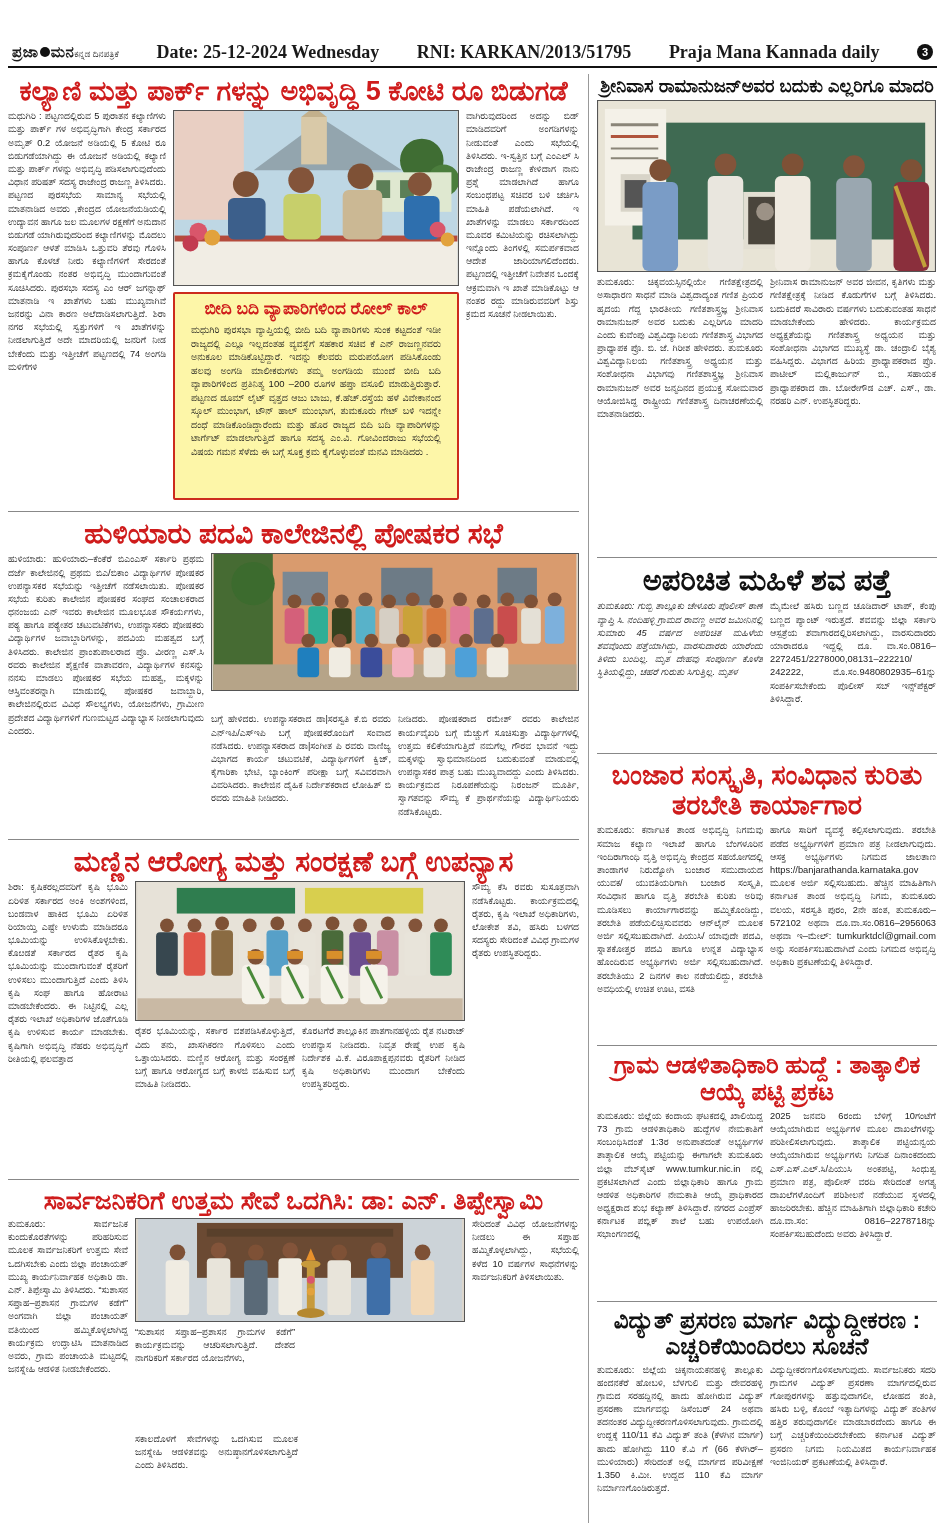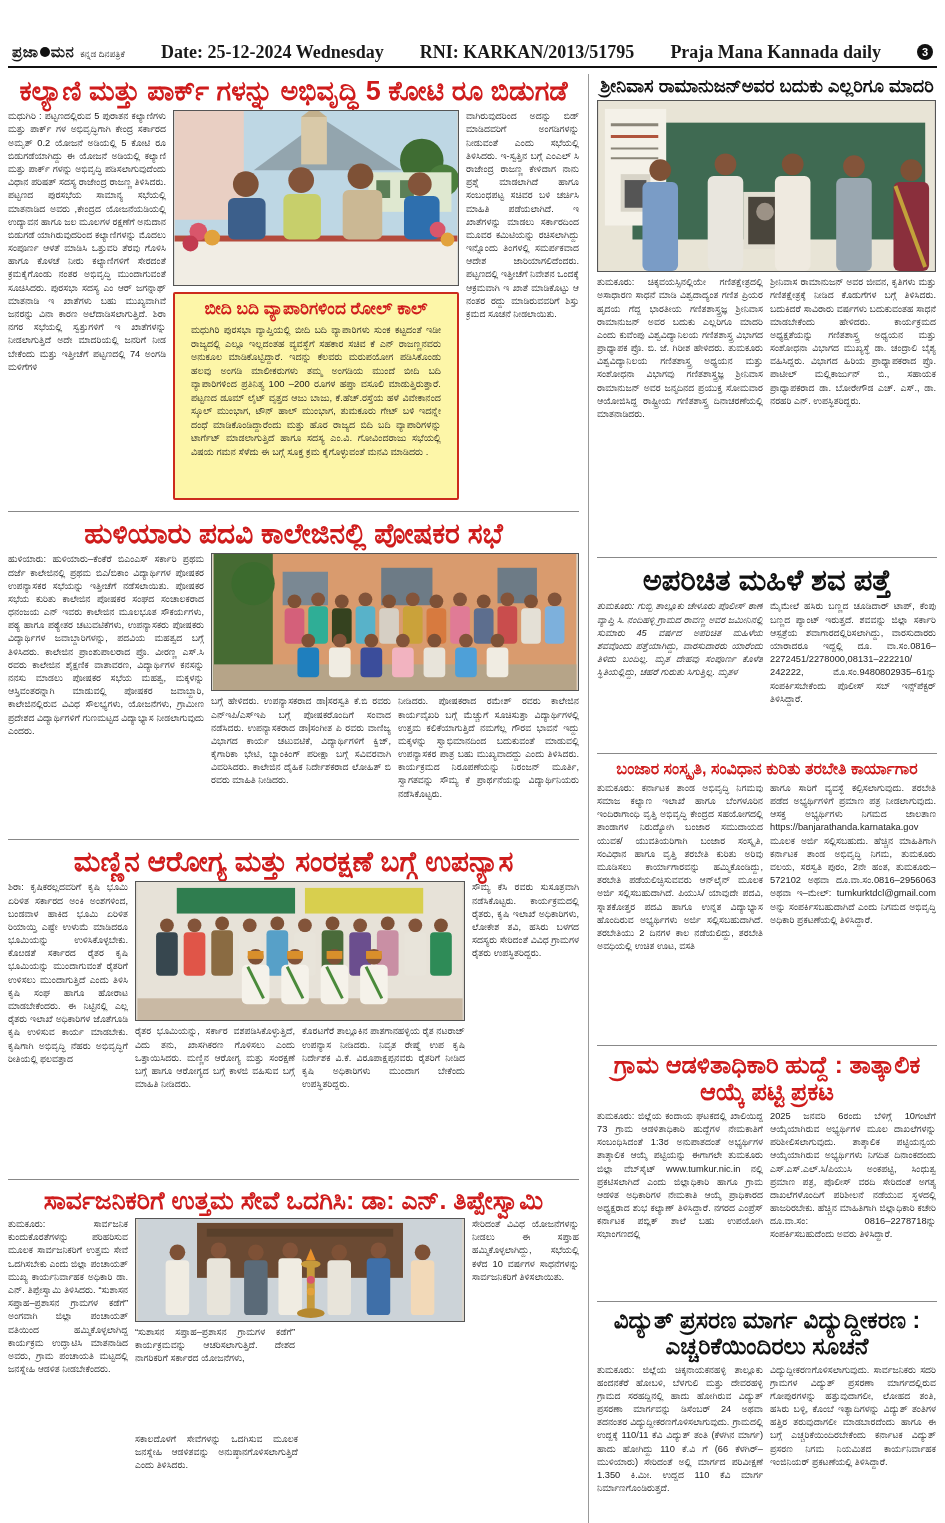--- a/index.html
+++ b/index.html
@@ -9,21 +9,21 @@
     font-family:"Liberation Sans","DejaVu Sans",sans-serif;
     color:#1a1a1a; overflow:hidden;
   }
   .page { position:absolute; top:40px; left:8px; width:929px; }
 
   
   .masthead {
     display:flex; align-items:center; justify-content:space-between;
     border-bottom:2px solid #111; padding:3px 4px 5px 4px; height:28px;
   }
-  .logo-wrap { display:flex; align-items:baseline; gap:6px; }
+  .logo-wrap { display:flex; align-items:baseline; }
   .logo { font-weight:bold; font-size:15px; letter-spacing:.5px; }
   .logo .emblem { display:inline-block; width:10px; height:10px; border-radius:50%;
     background:#111; position:relative; top:0px; margin:0 1px; }
   .tagline { font-size:9px; font-weight:normal; }
   .head-item { font-size:18px; font-weight:bold; font-family:"Liberation Serif","DejaVu Serif",serif; }
   .pageno {
     width:16px; height:16px; border-radius:50%; background:#111; color:#fff;
     font-size:11px; font-weight:bold; display:flex; align-items:center; justify-content:center;
   }
 
@@ -169,21 +169,21 @@
                 <circle cx="192" cy="88" r="7" fill="#83543a"></circle>
                   <rect x="181" y="95" width="22" height="30" rx="4" fill="#f2b3c0"></rect>
                 <circle cx="224" cy="88" r="7" fill="#7e5136"></circle>
                   <rect x="213" y="95" width="22" height="30" rx="4" fill="#e8e4da"></rect>
                 <circle cx="256" cy="88" r="7" fill="#83543a"></circle>
                   <rect x="245" y="95" width="22" height="30" rx="4" fill="#4ea0d8"></rect>
                 <circle cx="288" cy="88" r="7" fill="#7e5136"></circle>
                   <rect x="277" y="95" width="22" height="30" rx="4" fill="#f0ece2"></rect>
               </g>
             </svg>
-            <div class="cols" style="margin-top:4px;">
+            <div class="cols" style="margin-top:22px;">
               <div class="col" style="width:180px; height:126px;">ಬಗ್ಗೆ ಹೇಳಿದರು. ಉಪನ್ಯಾಸಕರಾದ ಡಾ|ಸರಸ್ವತಿ ಕೆ.ಬಿ ರವರು ಎನ್‌ಇಪಿ/ಎಸ್‌ಇಪಿ ಬಗ್ಗೆ ಪೋಷಕರೊಂದಿಗೆ ಸಂವಾದ ನಡೆಸಿದರು. ಉಪನ್ಯಾಸಕರಾದ ಡಾ|ಸಂಗೀತ ಪಿ ರವರು ವಾಣಿಜ್ಯ ವಿಭಾಗದ ಕಾರ್ಯ ಚಟುವಟಿಕೆ, ವಿದ್ಯಾರ್ಥಿಗಳಿಗೆ ಕ್ವಿಜ್, ಕೈಗಾರಿಕಾ ಭೇಟಿ, ಬ್ಯಾಂಕಿಂಗ್ ಪರೀಕ್ಷಾ ಬಗ್ಗೆ ಸವಿವರವಾಗಿ ವಿವರಿಸಿದರು. ಕಾಲೇಜಿನ ದೈಹಿಕ ನಿರ್ದೇಶಕರಾದ ಲೋಹಿತ್ ಬಿ ರವರು ಮಾಹಿತಿ ನೀಡಿದರು.</div>
               <div class="col" style="width:181px; height:126px;">ನೀಡಿದರು. ಪೋಷಕರಾದ ರಮೇಶ್ ರವರು ಕಾಲೇಜಿನ ಕಾರ್ಯವೈಖರಿ ಬಗ್ಗೆ ಮೆಚ್ಚುಗೆ ಸೂಚಿಸುತ್ತಾ ವಿದ್ಯಾರ್ಥಿಗಳಲ್ಲಿ ಉತ್ತಮ ಕಲಿಕೆಯಾಗುತ್ತಿದೆ ನಮಗೆಲ್ಲ ಗೌರವ ಭಾವನೆ ಇದ್ದು ಮಕ್ಕಳನ್ನು ಸ್ವಾಭಿಮಾನದಿಂದ ಬದುಕುವಂತೆ ಮಾಡುವಲ್ಲಿ ಉಪನ್ಯಾಸಕರ ಪಾತ್ರ ಬಹು ಮುಖ್ಯವಾದದ್ದು ಎಂದು ತಿಳಿಸಿದರು. ಕಾರ್ಯಕ್ರಮದ ನಿರೂಪಣೆಯನ್ನು ನಿರಂಜನ್ ಮೂರ್ತಿ, ಸ್ವಾಗತವನ್ನು ಸೌಮ್ಯ ಕೆ ಪ್ರಾರ್ಥನೆಯನ್ನು ವಿದ್ಯಾರ್ಥಿನಿಯರು ನಡೆಸಿಕೊಟ್ಟರು.</div>
             </div>
           </div>
         </div>
       </div>
       <div class="rule-b"></div>
 
       <div class="article" style="height:330px;">
         <h2 class="head red" style="font-size:28px;">ಮಣ್ಣಿನ ಆರೋಗ್ಯ ಮತ್ತು ಸಂರಕ್ಷಣೆ ಬಗ್ಗೆ ಉಪನ್ಯಾಸ</h2>
@@ -337,21 +337,21 @@
       <div class="article" style="height:186px;">
         <h2 class="head black" style="font-size:29px;">ಅಪರಿಚಿತ ಮಹಿಳೆ ಶವ ಪತ್ತೆ</h2>
         <div class="cols">
           <div class="col" style="width:166px; height:138px;font-style:italic;">ತುಮಕೂರು: ಗುಬ್ಬಿ ತಾಲ್ಲೂಕು ಚೇಳೂರು ಪೊಲೀಸ್ ಠಾಣೆ ವ್ಯಾಪ್ತಿ ಸಿ. ನಂದಿಹಳ್ಳಿ ಗ್ರಾಮದ ರಾವಣ್ಣ ಅವರ ಜಮೀನಿನಲ್ಲಿ ಸುಮಾರು 45 ವರ್ಷದ ಅಪರಿಚಿತ ಮಹಿಳೆಯ ಶವವೊಂದು ಪತ್ತೆಯಾಗಿದ್ದು, ವಾರಸುದಾರರು ಯಾರೆಂದು ತಿಳಿದು ಬಂದಿಲ್ಲ. ಮೃತ ದೇಹವು ಸಂಪೂರ್ಣ ಕೊಳೆತ ಸ್ಥಿತಿಯಲ್ಲಿದ್ದು, ಚಹರೆ ಗುರುತು ಸಿಗುತ್ತಿಲ್ಲ. ಮೃತಳ</div>
           <div class="col" style="width:166px; height:138px;">ಮೈಮೇಲೆ ಹಸಿರು ಬಣ್ಣದ ಚೂಡಿದಾರ್ ಟಾಪ್, ಕೆಂಪು ಬಣ್ಣದ ಪ್ಯಾಂಟ್ ಇರುತ್ತದೆ. ಶವವನ್ನು ಜಿಲ್ಲಾ ಸರ್ಕಾರಿ ಆಸ್ಪತ್ರೆಯ ಶವಾಗಾರದಲ್ಲಿರಿಸಲಾಗಿದ್ದು, ವಾರಸುದಾರರು ಯಾರಾದರೂ ಇದ್ದಲ್ಲಿ ದೂ. ವಾ.ಸಂ.0816–2272451/2278000,08131–222210/ 242222, ಮೊ.ಸಂ.9480802935–61ನ್ನು ಸಂಪರ್ಕಿಸಬೇಕೆಂದು ಪೊಲೀಸ್ ಸಬ್ ಇನ್ಸ್‌ಪೆಕ್ಟರ್ ತಿಳಿಸಿದ್ದಾರೆ.</div>
         </div>
       </div>
       <div class="rule-b"></div>
 
       <div class="article" style="height:282px;">
-        <h2 class="head red" style="font-size:16px;text-align:center;">ಬಂಜಾರ ಸಂಸ್ಕೃತಿ, ಸಂವಿಧಾನ ಕುರಿತು ತರಬೇತಿ ಕಾರ್ಯಾಗಾರ</h2>
+        <h2 class="head red" style="font-size:27px;text-align:center;">ಬಂಜಾರ ಸಂಸ್ಕೃತಿ, ಸಂವಿಧಾನ ಕುರಿತು ತರಬೇತಿ ಕಾರ್ಯಾಗಾರ</h2>
         <div class="cols">
           <div class="col" style="width:166px; height:218px;">ತುಮಕೂರು: ಕರ್ನಾಟಕ ತಾಂಡ ಅಭಿವೃದ್ಧಿ ನಿಗಮವು ಸಮಾಜ ಕಲ್ಯಾಣ ಇಲಾಖೆ ಹಾಗೂ ಬೆಂಗಳೂರಿನ ಇಂದಿರಾಗಾಂಧಿ ವೃತ್ತಿ ಅಭಿವೃದ್ಧಿ ಕೇಂದ್ರದ ಸಹಯೋಗದಲ್ಲಿ ತಾಂಡಾಗಳ ನಿರುದ್ಯೋಗಿ ಬಂಜಾರ ಸಮುದಾಯದ ಯುವಕ/ ಯುವತಿಯರಿಗಾಗಿ ಬಂಜಾರ ಸಂಸ್ಕೃತಿ, ಸಂವಿಧಾನ ಹಾಗೂ ವೃತ್ತಿ ತರಬೇತಿ ಕುರಿತು ಅರಿವು ಮೂಡಿಸಲು ಕಾರ್ಯಾಗಾರವನ್ನು ಹಮ್ಮಿಕೊಂಡಿದ್ದು, ತರಬೇತಿ ಪಡೆಯಲಿಚ್ಛಿಸುವವರು ಆನ್‌ಲೈನ್ ಮೂಲಕ ಅರ್ಜಿ ಸಲ್ಲಿಸಬಹುದಾಗಿದೆ. ಪಿಯುಸಿ/ ಯಾವುದೇ ಪದವಿ, ಸ್ನಾತಕೋತ್ತರ ಪದವಿ ಹಾಗೂ ಉನ್ನತ ವಿದ್ಯಾಭ್ಯಾಸ ಹೊಂದಿರುವ ಅಭ್ಯರ್ಥಿಗಳು ಅರ್ಜಿ ಸಲ್ಲಿಸಬಹುದಾಗಿದೆ. ತರಬೇತಿಯು 2 ದಿನಗಳ ಕಾಲ ನಡೆಯಲಿದ್ದು, ತರಬೇತಿ ಅವಧಿಯಲ್ಲಿ ಉಚಿತ ಊಟ, ವಸತಿ</div>
           <div class="col" style="width:166px; height:218px;">ಹಾಗೂ ಸಾರಿಗೆ ವ್ಯವಸ್ಥೆ ಕಲ್ಪಿಸಲಾಗುವುದು. ತರಬೇತಿ ಪಡೆದ ಅಭ್ಯರ್ಥಿಗಳಿಗೆ ಪ್ರಮಾಣ ಪತ್ರ ನೀಡಲಾಗುವುದು. ಆಸಕ್ತ ಅಭ್ಯರ್ಥಿಗಳು ನಿಗಮದ ಜಾಲತಾಣ https://banjarathanda.karnataka.gov ಮೂಲಕ ಅರ್ಜಿ ಸಲ್ಲಿಸಬಹುದು. ಹೆಚ್ಚಿನ ಮಾಹಿತಿಗಾಗಿ ಕರ್ನಾಟಕ ತಾಂಡ ಅಭಿವೃದ್ಧಿ ನಿಗಮ, ತುಮಕೂರು ವಲಯ, ಸರಸ್ವತಿ ಪುರಂ, 2ನೇ ಹಂತ, ತುಮಕೂರು–572102 ಅಥವಾ ದೂ.ವಾ.ಸಂ.0816–2956063 ಅಥವಾ ಇ–ಮೇಲ್: tumkurktdcl@gmail.com ಅನ್ನು ಸಂಪರ್ಕಿಸಬಹುದಾಗಿದೆ ಎಂದು ನಿಗಮದ ಅಭಿವೃದ್ಧಿ ಅಧಿಕಾರಿ ಪ್ರಕಟಣೆಯಲ್ಲಿ ತಿಳಿಸಿದ್ದಾರೆ.</div>
         </div>
       </div>
       <div class="rule-b"></div>
 
       <div class="article" style="height:246px;">
         <h2 class="head red" style="font-size:24px;">ಗ್ರಾಮ ಆಡಳಿತಾಧಿಕಾರಿ ಹುದ್ದೆ : ತಾತ್ಕಾಲಿಕ ಆಯ್ಕೆ ಪಟ್ಟಿ ಪ್ರಕಟ</h2>
         <div class="cols">

